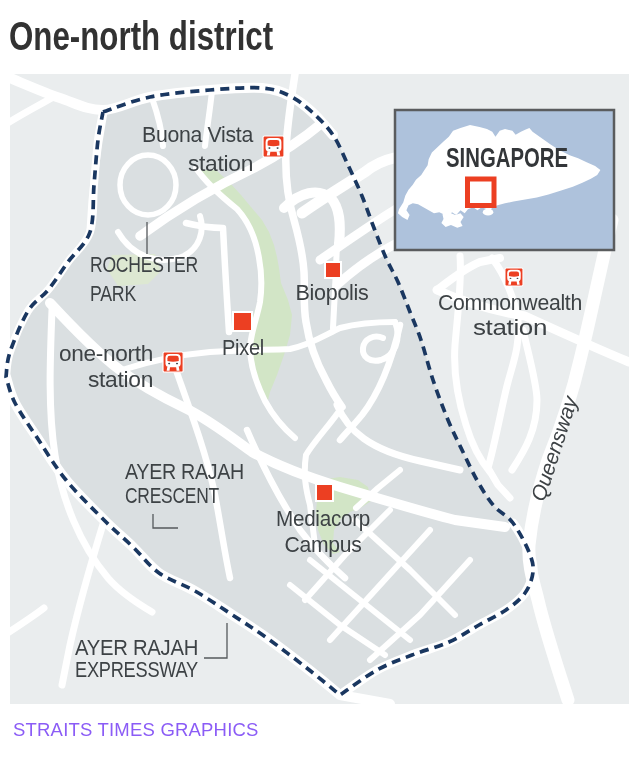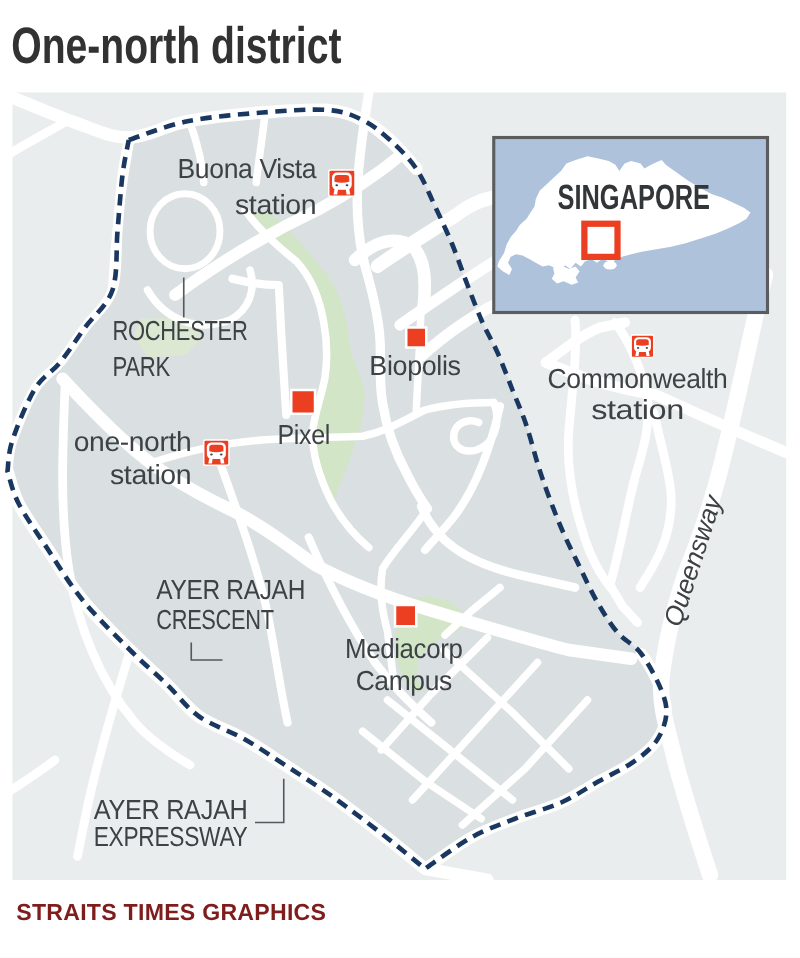--- a/index.html
+++ b/index.html
@@ -1,19 +1,19 @@
 <!DOCTYPE html>
 <html><head>
 <meta charset="utf-8">
 <style>
   html,body{margin:0;padding:0;background:#ffffff;}
   body{width:640px;height:766px;position:relative;font-family:"Liberation Sans",sans-serif;overflow:hidden;}
   .title{position:absolute;left:9px;top:13px;font-size:41px;font-weight:bold;color:#323232;
          transform:scaleX(0.763);transform-origin:left top;white-space:nowrap;letter-spacing:0px;}
-  .credit{position:absolute;left:13px;top:719px;font-size:18.5px;color:#7f1d1d;letter-spacing:0.2px;font-weight:bold;}
+  .credit{position:absolute;left:13px;top:719px;font-size:18.5px;color:#8b5cf6;letter-spacing:0.2px;}
 </style>
 </head>
 <body>
 <div class="title">One-north district</div>
 <svg width="640" height="766" viewBox="0 0 640 766" style="position:absolute;left:0;top:0;">
 
   <rect x="10" y="74" width="619" height="630" fill="#eaedee"></rect>
 
   <path id="district" fill="#dadfe1" d="M103,112 C110.8,109.5 132.2,100.7 150,97 C167.8,93.3 191.3,91.5 210,90 C228.7,88.5 248.7,87.0 262,88 C275.3,89.0 281.7,92.0 290,96 C298.3,100.0 304.8,105.5 312,112 C319.2,118.5 327.0,126.2 333,135 C339.0,143.8 343.2,154.8 348,165 C352.8,175.2 357.7,185.5 362,196 C366.3,206.5 370.0,217.7 374,228 C378.0,238.3 382.0,249.0 386,258 C390.0,267.0 394.0,273.0 398,282 C402.0,291.0 406.2,302.3 410,312 C413.8,321.7 417.2,328.7 421,340 C424.8,351.3 428.5,366.7 433,380 C437.5,393.3 443.0,408.0 448,420 C453.0,432.0 458.0,441.7 463,452 C468.0,462.3 472.8,473.0 478,482 C483.2,491.0 488.2,499.2 494,506 C499.8,512.8 507.2,515.3 513,523 C518.8,530.7 525.7,543.8 529,552 C532.3,560.2 533.7,565.2 533,572 C532.3,578.8 529.5,586.7 525,593 C520.5,599.3 513.7,604.7 506,610 C498.3,615.3 488.5,619.7 479,625 C469.5,630.3 460.2,637.0 449,642 C437.8,647.0 424.0,650.3 412,655 C400.0,659.7 389.0,663.3 377,670 C365.0,676.7 346.2,690.8 340,695 C334.7,690.7 320.2,678.5 308,669 C295.8,659.5 279.8,647.2 267,638 C254.2,628.8 243.0,621.8 231,614 C219.0,606.2 207.0,597.8 195,591 C183.0,584.2 169.3,580.3 159,573 C148.7,565.7 142.2,555.8 133,547 C123.8,538.2 115.2,531.2 104,520 C92.8,508.8 77.0,493.5 66,480 C55.0,466.5 46.5,451.8 38,439 C29.5,426.2 20.3,413.3 15,403 C9.7,392.7 7.5,381.3 6,377 C6.7,372.8 6.3,363.0 10,352 C13.7,341.0 21.7,321.3 28,311 C34.3,300.7 41.3,298.2 48,290 C54.7,281.8 61.0,271.7 68,262 C75.0,252.3 85.7,244.8 90,232 C94.3,219.2 92.7,200.3 94,185 C95.3,169.7 96.5,152.2 98,140 C99.5,127.8 102.2,116.7 103,112 Z"></path>
 

